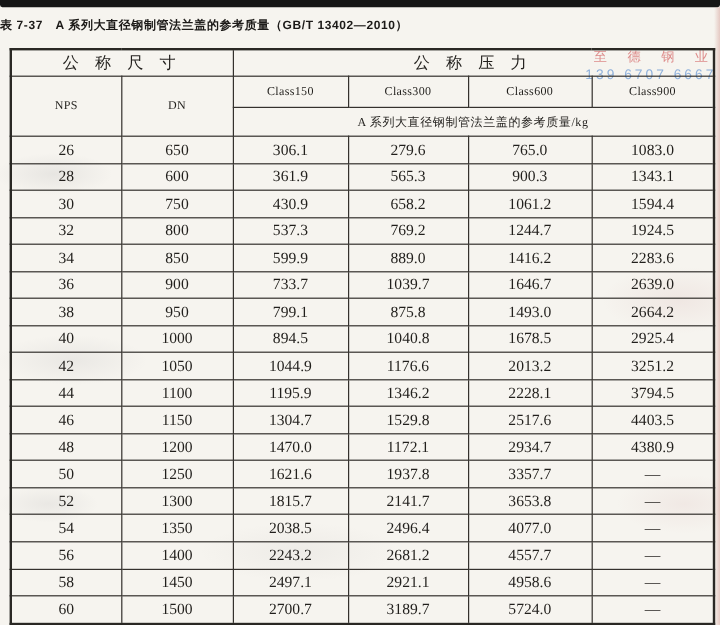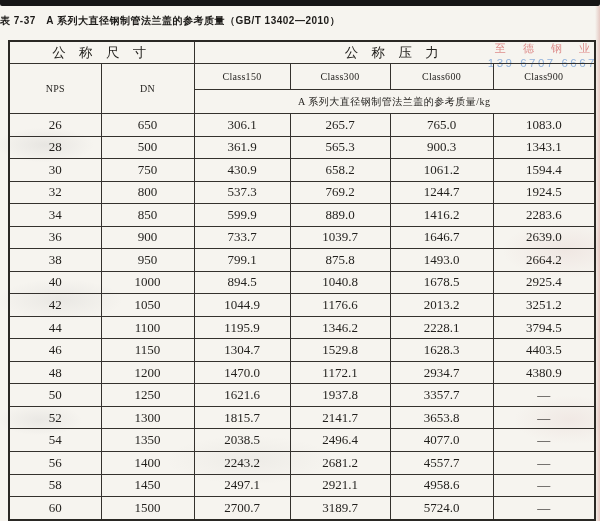--- a/index.html
+++ b/index.html
@@ -124,28 +124,28 @@
       </tr>
       <tr class="hdr-note">
         <th colspan="4">A 系列大直径钢制管法兰盖的参考质量/kg</th>
       </tr>
     </thead>
     <tbody>
   <tr>
     <td>26</td>
     <td>650</td>
     <td>306.1</td>
-    <td>265.7</td>
+    <td>279.6</td>
     <td>765.0</td>
     <td>1083.0</td>
   </tr>
 
   <tr>
     <td>28</td>
-    <td>500</td>
+    <td>600</td>
     <td>361.9</td>
     <td>565.3</td>
     <td>900.3</td>
     <td>1343.1</td>
   </tr>
 
   <tr>
     <td>30</td>
     <td>750</td>
     <td>430.9</td>
@@ -215,21 +215,21 @@
     <td>1346.2</td>
     <td>2228.1</td>
     <td>3794.5</td>
   </tr>
 
   <tr>
     <td>46</td>
     <td>1150</td>
     <td>1304.7</td>
     <td>1529.8</td>
-    <td>1628.3</td>
+    <td>2517.6</td>
     <td>4403.5</td>
   </tr>
 
   <tr>
     <td>48</td>
     <td>1200</td>
     <td>1470.0</td>
     <td>1172.1</td>
     <td>2934.7</td>
     <td>4380.9</td>

